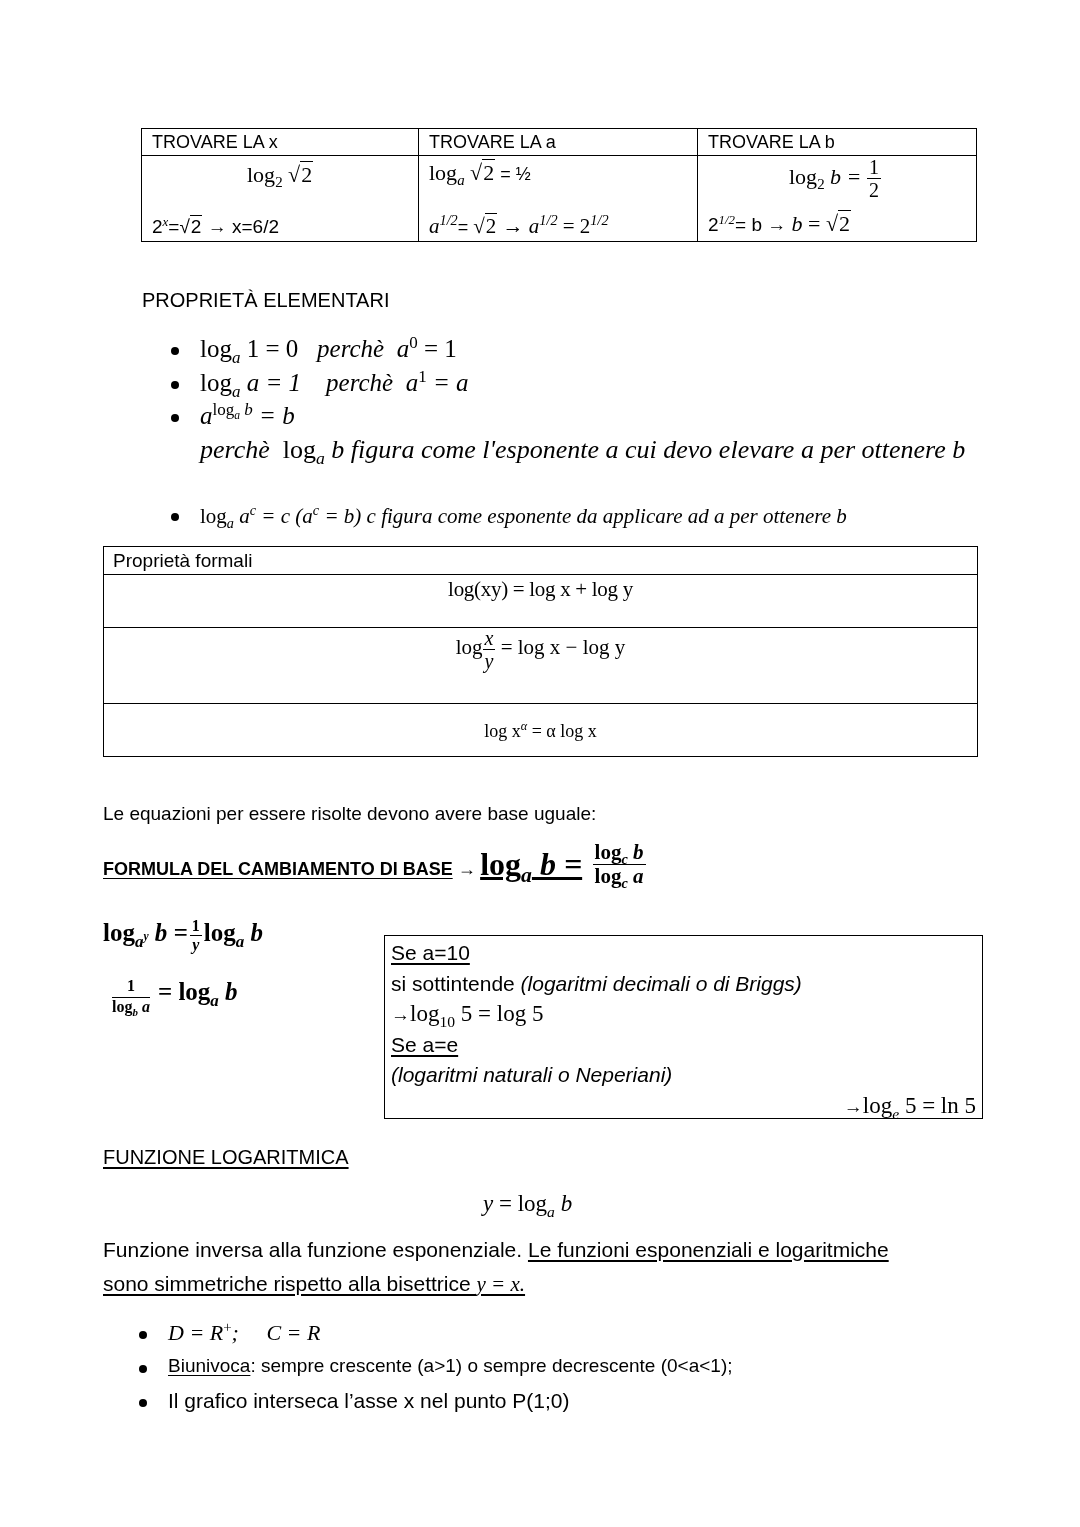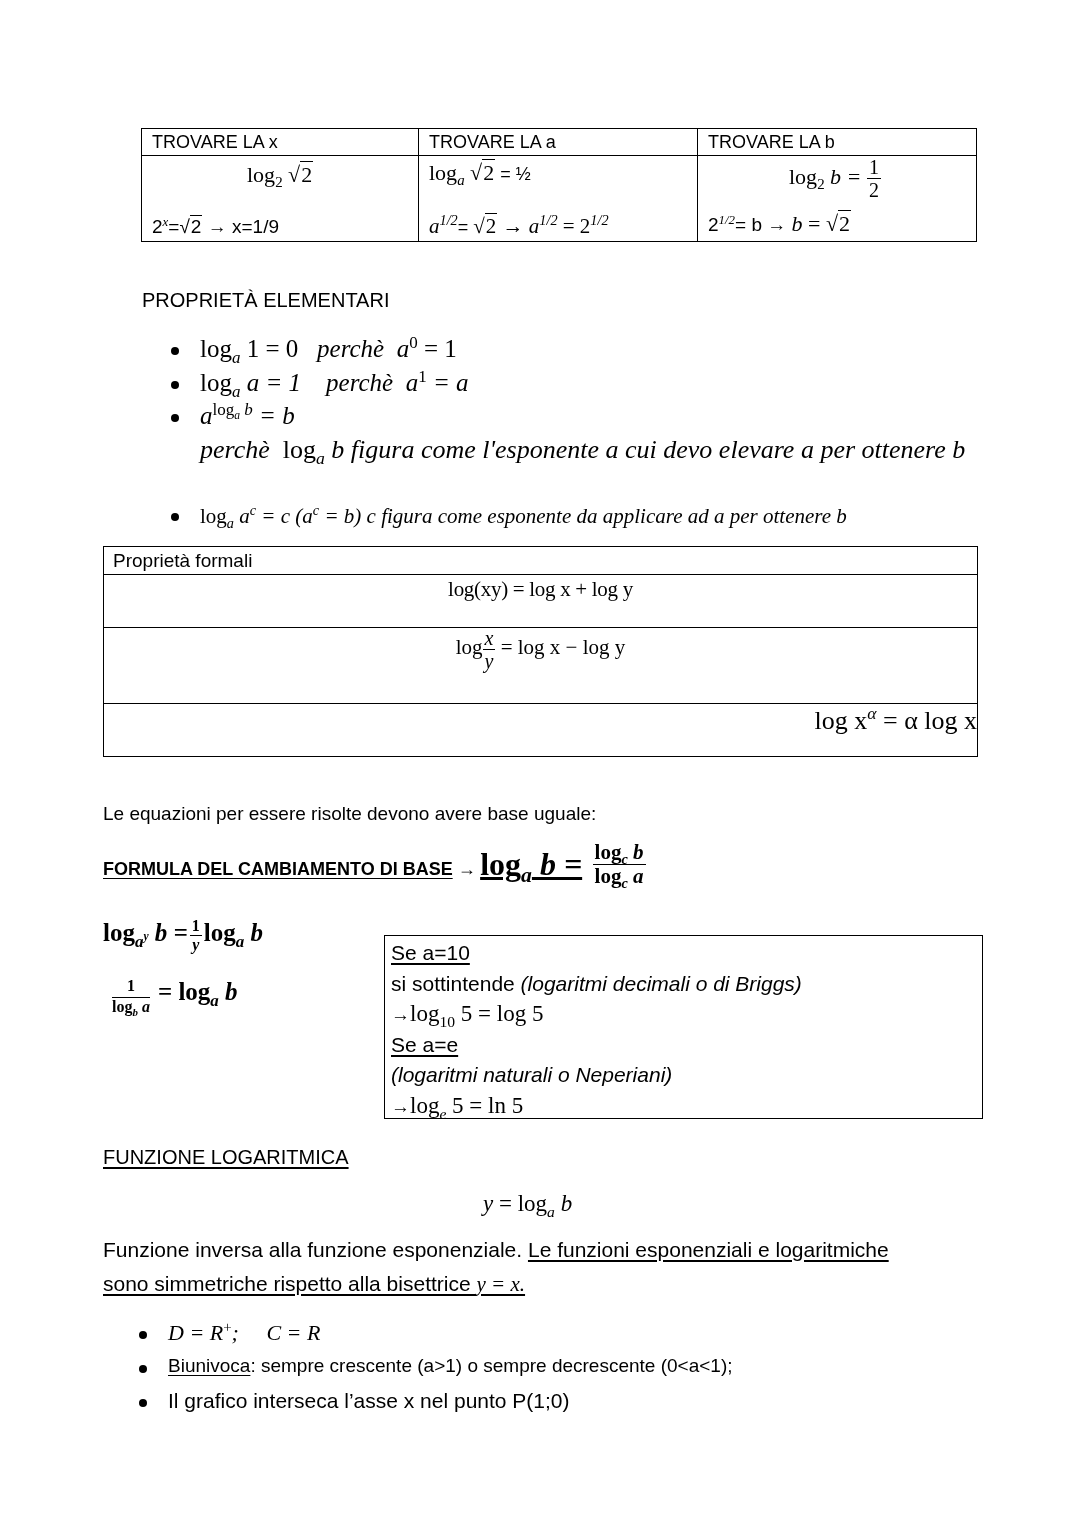--- a/index.html
+++ b/index.html
@@ -48,21 +48,21 @@
     position:absolute; }
 </style>
 </head>
 <body>
 
 <div id="tbl-trovare">
 
   <div class="col c1">
     <div class="hdr sans">TROVARE LA x</div>
     <div class="abs m" style="left:105px; top:33px;">log<sub>2</sub> <span class="sqrt">√<span class="rad">2</span></span></div>
-    <div class="abs sans" style="left:10px; top:87px; font-size:19px;"><span>2</span><sup class="it serif">x</sup><span>=</span><span class="sqrt">√<span class="rad">2</span></span><span> → x=1/9</span></div>
+    <div class="abs sans" style="left:10px; top:87px; font-size:19px;"><span>2</span><sup class="it serif">x</sup><span>=</span><span class="sqrt">√<span class="rad">2</span></span><span> → x=6/2</span></div>
   </div>
 
   <div class="col c2">
     <div class="hdr sans">TROVARE LA a</div>
     <div class="abs m" style="left:10px; top:31px;"><span>log</span><sub class="it">a</sub> <span class="sqrt">√<span class="rad">2</span></span><span class="sans" style="font-size:18px"> = ½</span></div>
     <div class="abs m" style="left:10px; top:85px; font-size:21px;"><span class="it">a</span><sup class="it">1/2</sup><span class="sans" style="font-size:18px">= </span><span class="sqrt">√<span class="rad">2</span></span><span> → </span><span class="it">a</span><sup class="it">1/2</sup><span> = 2</span><sup class="it">1/2</sup></div>
   </div>
 
   <div class="col c3">
     <div class="hdr sans">TROVARE LA b</div>
@@ -88,21 +88,21 @@
 
 <div id="tbl-formali">
   <div class="row r0 sans">Proprietà formali</div>
   <div class="row r1">
     <div class="eq m" style="top:2px; font-size:21px; letter-spacing:-0.3px;">log(xy) =  log x + log y</div>
   </div>
   <div class="row r2">
     <div class="eq m" style="top:0px; font-size:21px;"><span>log</span><span class="frac it" style="font-size:20px;"><span class="num">x</span><span class="den">y</span></span><span> = log x − log y</span></div>
   </div>
   <div class="row r3">
-    <div class="eq m" style="top:2px; font-size:26px;text-align:right;"><span>log x</span><sup class="it">α</sup><span> = α log x</span></div>
+    <div class="eq m" style="top:17px; font-size:18px;"><span>log x</span><sup class="it">α</sup><span> = α log x</span></div>
   </div>
 </div>
 
 <div class="abs sans" style="left:103px; top:803px; font-size:19px;">Le equazioni per essere risolte devono avere base uguale:</div>
 
 <div class="abs" style="left:103px; top:840px; height:64px;">
   <span class="sans" style="font-size:18px; font-weight:bold; position:relative; top:6px;"><u>FORMULA DEL CAMBIAMENTO DI BASE</u> <span>→</span></span>
   <span class="serif" style="font-size:32px; font-weight:bold; position:relative; top:6px;text-decoration:underline;"><span>log</span><sub class="it">a</sub><span class="it"> b =</span></span>
   <span class="frac serif" style="font-size:21px; font-weight:bold; margin-left:6px;"><span class="num"><span>log</span><sub class="it">c</sub><span class="it"> b</span></span><span class="den"><span>log</span><sub class="it">c</sub><span class="it"> a</span></span></span>
 </div>
@@ -110,21 +110,21 @@
 <div class="abs serif" style="left:103px; top:918px; font-size:25px; font-weight:bold;"><span>log</span><sub class="it"><span>a</span><sup>y</sup></sub><span class="it"> b =</span><span class="frac it" style="font-size:16px; margin:0 2px;"><span class="num" style="font-style:normal">1</span><span class="den">y</span></span><span>log</span><sub class="it">a</sub><span class="it"> b</span></div>
 
 <div class="abs serif" style="left:112px; top:978px; font-weight:bold;"><span class="frac" style="font-size:16px;"><span class="num" style="padding:0 4px 3px;">1</span><span class="den"><span>log</span><sub class="it">b</sub><span class="it"> a</span></span></span><span style="font-size:25px; margin-left:8px;"><span>= log</span><sub class="it">a</sub><span class="it"> b</span></span></div>
 
 <div id="box-base">
   <div class="line sans"><u>Se a=10</u></div>
   <div class="line sans"><span>si sottintende </span><span class="it">(logaritmi decimali o di Briggs)</span></div>
   <div class="line m" style="font-size:23px;"><span class="sans"> →</span><span>log</span><sub>10</sub><span> 5 = log 5</span></div>
   <div class="line sans"><u>Se a=e</u></div>
   <div class="line sans it">(logaritmi naturali o Neperiani)</div>
-  <div class="line m" style="font-size:23px;"><span class="sans">→</span><span>log</span><sub class="it">e</sub><span> 5 = ln 5</span></div>
+  <div class="line m" style="font-size:23px;text-align:right;"><span class="sans">→</span><span>log</span><sub class="it">e</sub><span> 5 = ln 5</span></div>
 </div>
 
 <div class="abs sans" style="left:103px; top:1146px; font-size:20px;"><u>FUNZIONE LOGARITMICA</u></div>
 
 <div class="abs m" style="left:483px; top:1191px; font-size:23px;"><span class="it">y</span><span> = log</span><sub class="it">a</sub><span class="it"> b</span></div>
 
 <div class="abs sans" style="left:103px; top:1238px; font-size:21px;"><span>Funzione inversa alla funzione esponenziale. </span><u>Le funzioni esponenziali e logaritmiche</u></div>
 <div class="abs sans" style="left:103px; top:1272px; font-size:21px;"><u><span>sono simmetriche rispetto alla bisettrice </span><span class="serif it">y = x.</span></u></div>
 
 <span class="bullet" style="left:139px; top:1331px;"></span>

